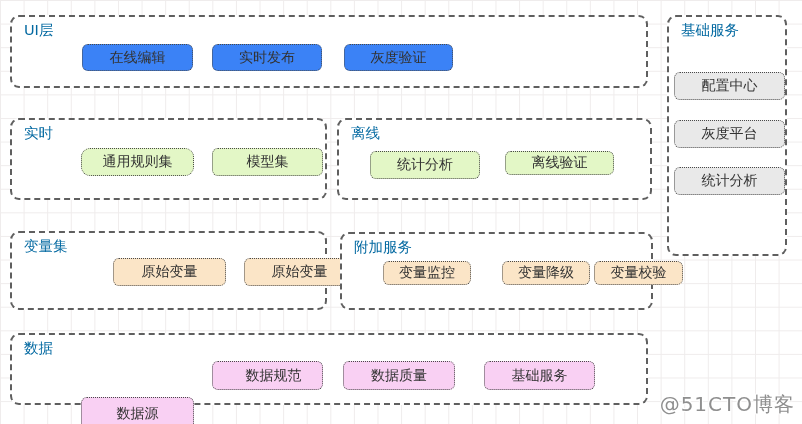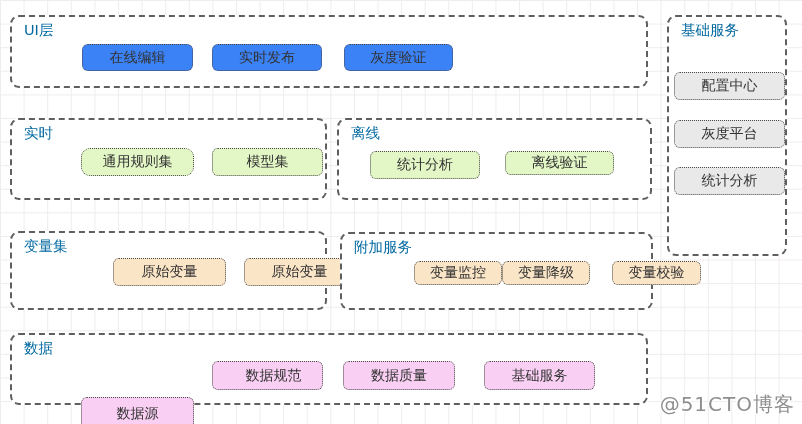--- a/index.html
+++ b/index.html
@@ -80,23 +80,23 @@
   </div>
 
   <div class="panel" style="left:10px;top:231px;width:317px;height:79px;">
     <div class="panel-title">变量集</div>
     <div class="chip chip-peach" style="left:69px;top:25px;width:113px;height:28px;">原始变量</div>
     <div class="chip chip-peach" style="left:200px;top:25px;width:111px;height:28px;">原始变量</div>
   </div>
 
   <div class="panel" style="left:340px;top:232px;width:313px;height:78px;">
     <div class="panel-title">附加服务</div>
-    <div class="chip chip-peach" style="left:40px;top:27px;width:88px;height:24px;">变量监控</div>
+    <div class="chip chip-peach" style="left:9px;top:27px;width:88px;height:24px;">变量监控</div>
     <div class="chip chip-peach" style="left:128px;top:27px;width:88px;height:24px;">变量降级</div>
-    <div class="chip chip-peach" style="left:238px;top:27px;width:89px;height:24px;">变量校验</div>
+    <div class="chip chip-peach" style="left:220px;top:27px;width:89px;height:24px;">变量校验</div>
   </div>
 
   <div class="panel" style="left:10px;top:333px;width:638px;height:72px;">
     <div class="panel-title">数据</div>
     <div class="chip chip-pink" style="left:69px;top:26px;width:113px;height:34px;margin-top:36px;">数据源</div>
     <div class="chip chip-pink" style="left:200px;top:26px;width:111px;height:29px;padding-left:12px;">数据规范</div>
     <div class="chip chip-pink" style="left:331px;top:26px;width:112px;height:29px;">数据质量</div>
     <div class="chip chip-pink" style="left:472px;top:26px;width:111px;height:29px;">基础服务</div>
   </div>
 

